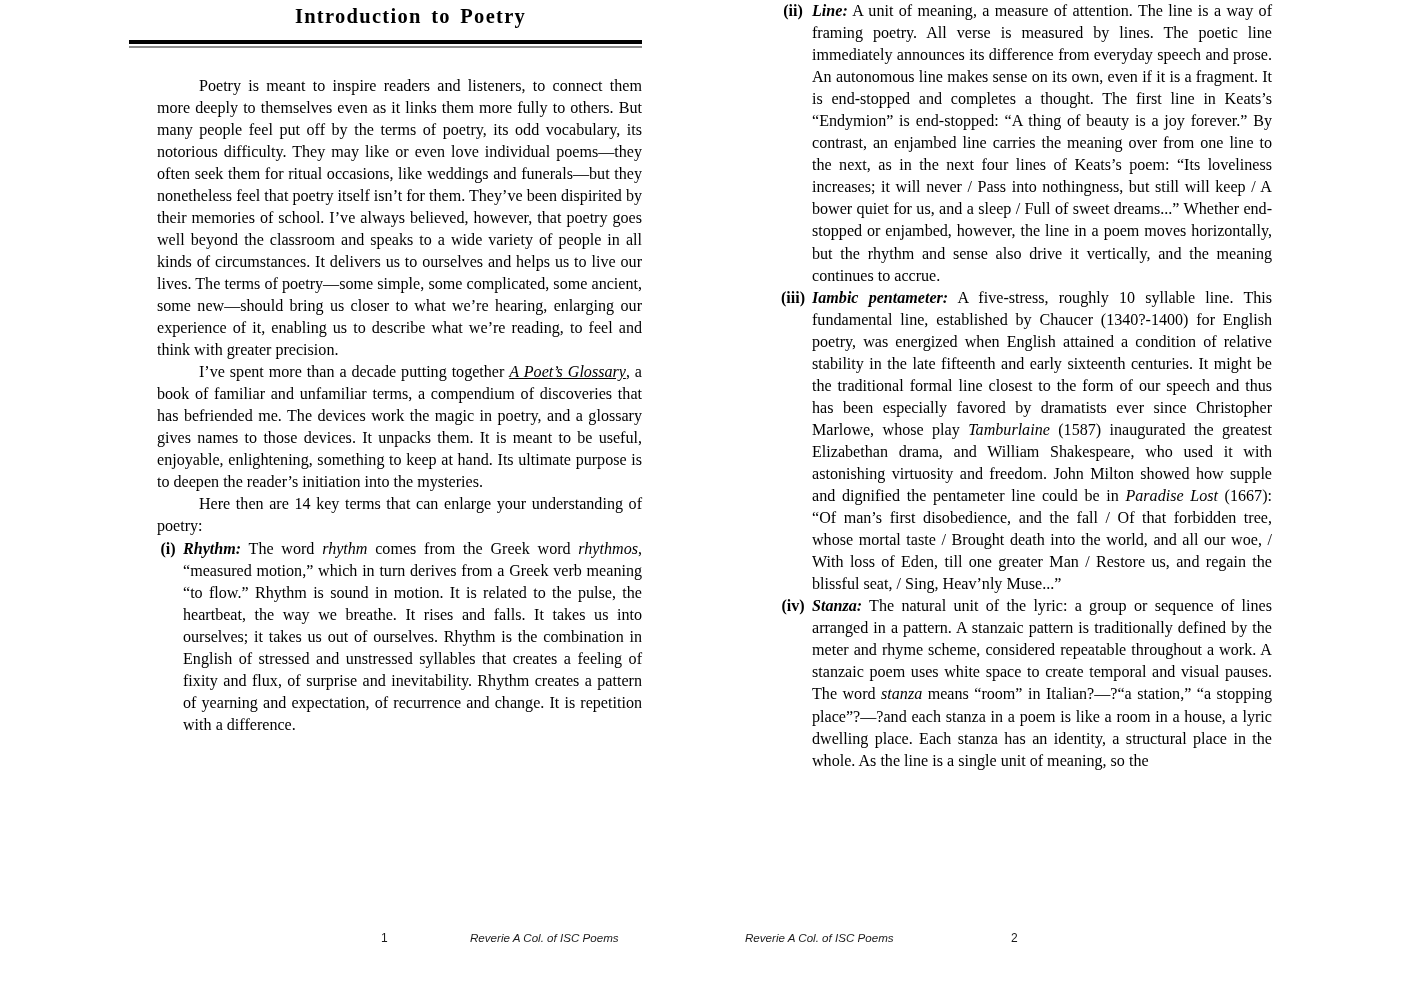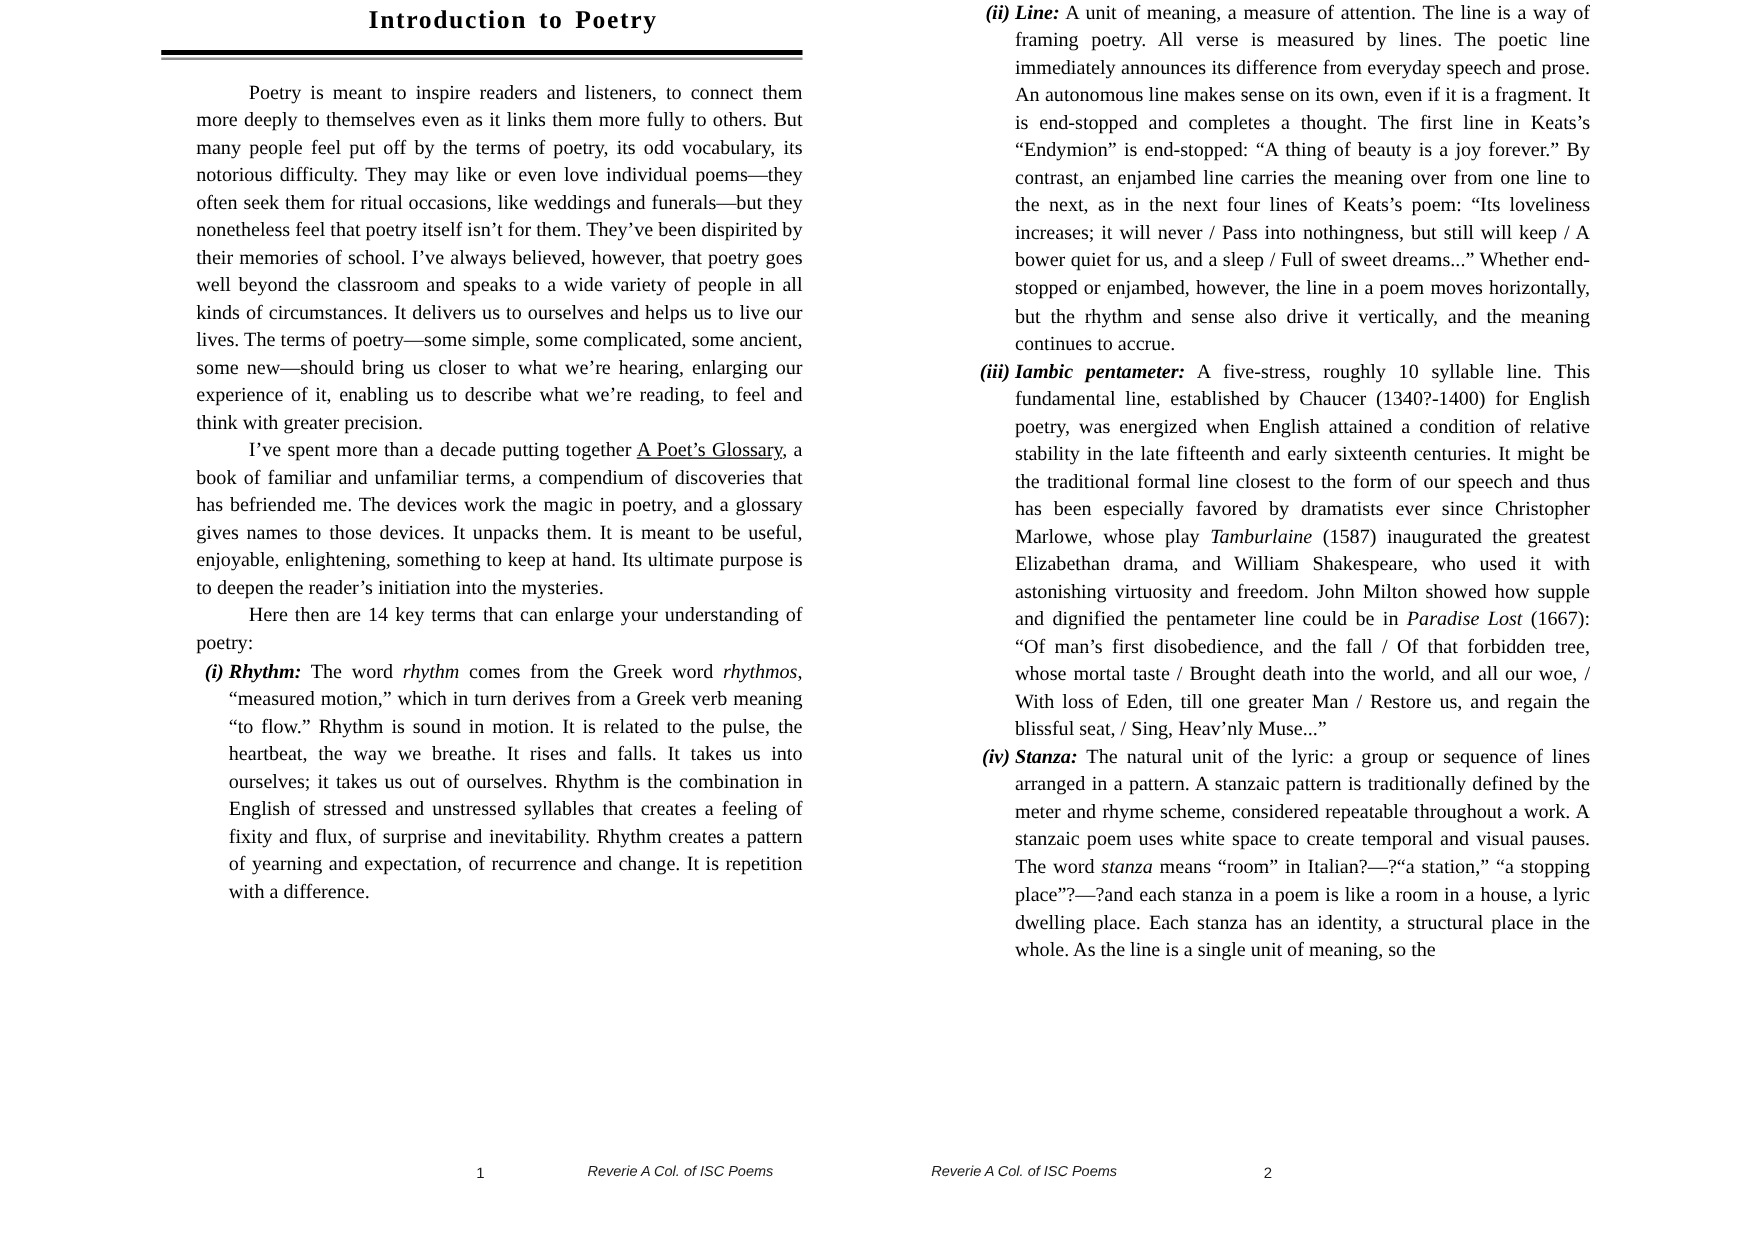--- a/index.html
+++ b/index.html
@@ -77,55 +77,55 @@
   .para {
     font-size: 16.1px;
     line-height: 22.05px;
     text-align: justify;
     text-justify: inter-word;
     margin: 0;
     text-indent: 42px;
     hyphens: none;
   }
   .page-left .para:first-of-type {
-    margin-top: 16px;
+    margin-top: 27px;
   }
 
   
   .term {
     position: relative;
     font-size: 16.1px;
     line-height: 22.05px;
     text-align: justify;
     text-justify: inter-word;
     margin: 0;
     padding-left: 26px;
   }
   .page-right .term {
     padding-left: 34px;
   }
   .term .marker {
     position: absolute;
     left: 0;
     top: 0;
     font-weight: bold;
-    font-style: italic;
     width: 22px;
-    text-align: right;
+    text-align: center;
   }
   .page-right .term .marker {
     width: 30px;
   }
   .term .term-name {
     font-weight: bold;
     font-style: italic;
   }
 
   em.it { }
   .underline-italic {
+    font-style: italic;
     text-decoration: underline;
   }
 
   
   .footer {
     position: absolute;
     top: 931px;
     left: 0;
     width: 701px;
     height: 20px;

